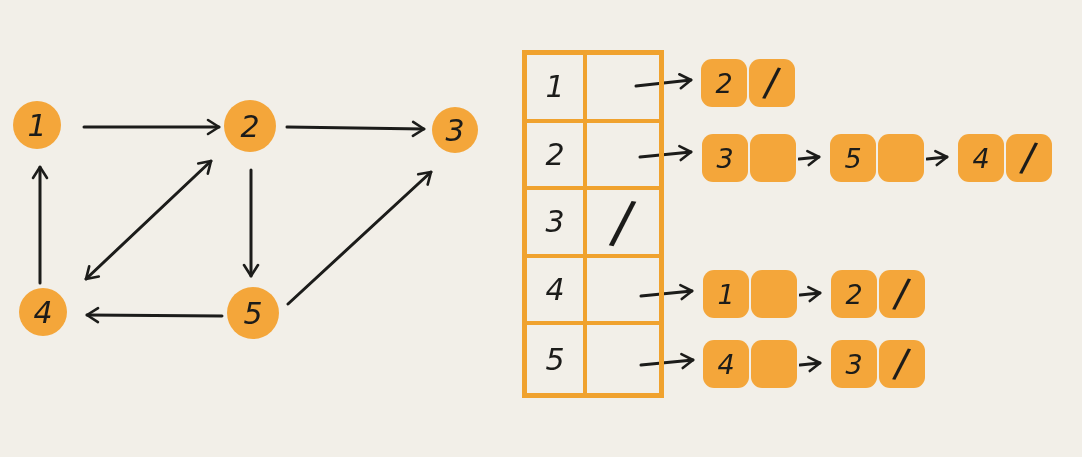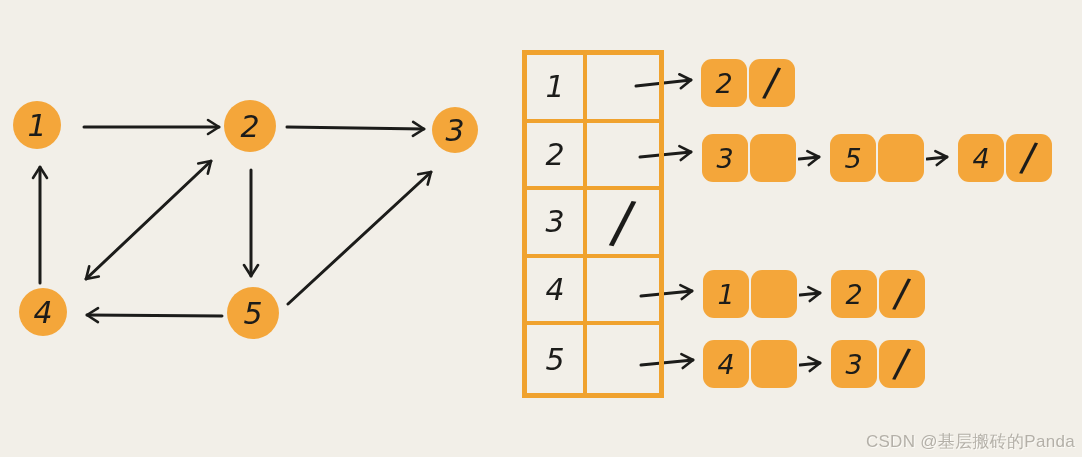--- a/index.html
+++ b/index.html
@@ -169,14 +169,13 @@
         <line class="edge" x1="1" y1="10" x2="21" y2="8" stroke-width="2.6" marker-end="url(#ah)"></line>
       </svg>
     <div class="pair">
       <div class="lcell">3</div>
       <div class="lcell">
           <span class="slash">/</span>
         </div>
     </div>
   </div>
 
-  <div class="watermark">CSDN @基层搬砖的Panda</div>
 </div>
 
 </body></html>

